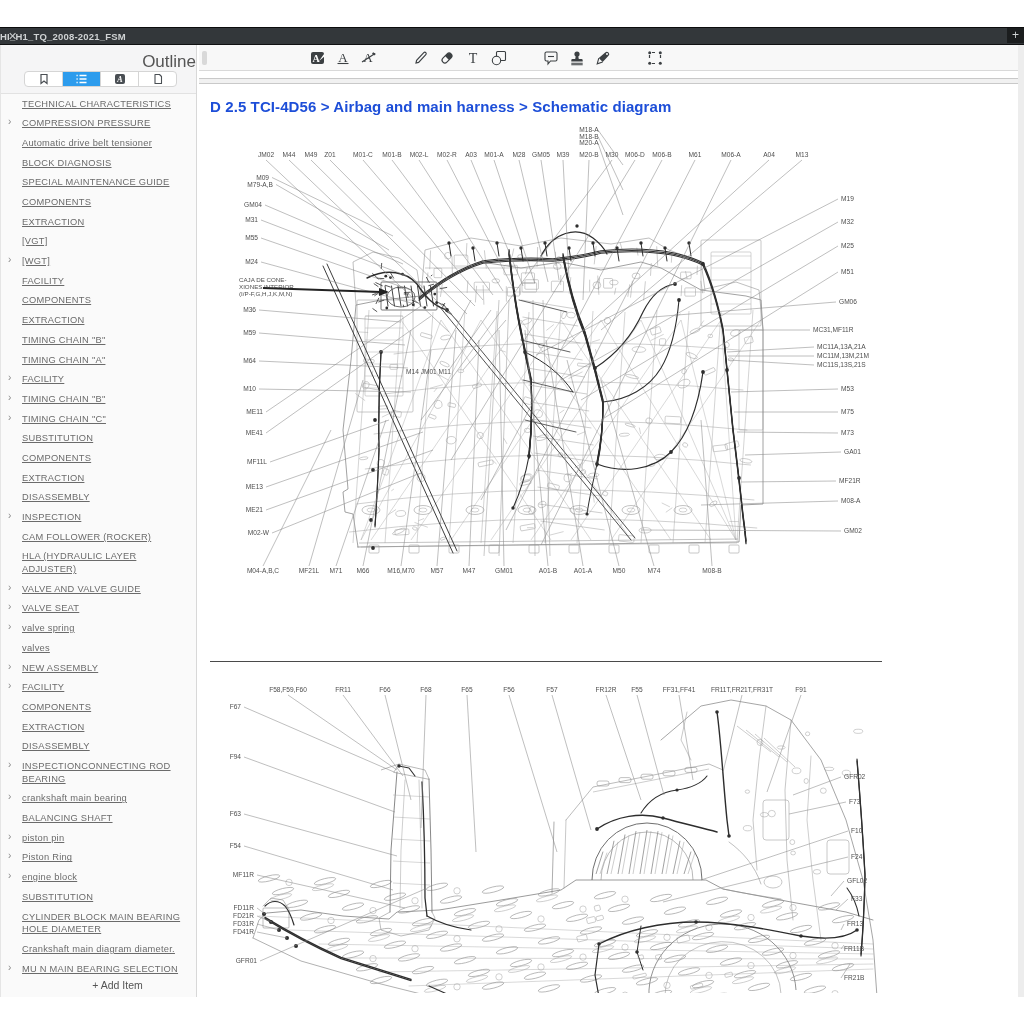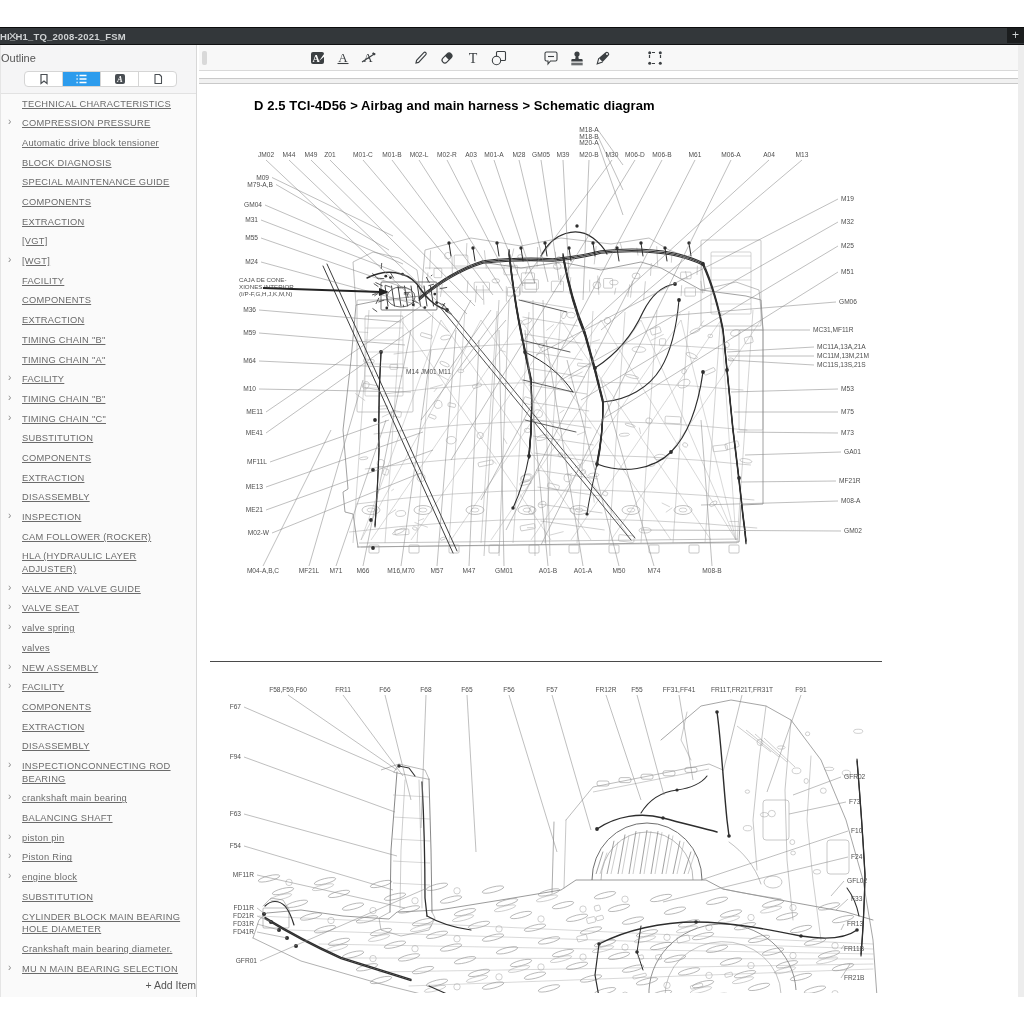--- a/index.html
+++ b/index.html
@@ -1,37 +1,37 @@
 <!DOCTYPE html>
 <html><head><meta charset="utf-8"><style>
 * { margin:0; padding:0; box-sizing:border-box; }
 html,body { width:1024px; height:1024px; background:#fff; font-family:"Liberation Sans",sans-serif; }
 #titlebar { position:absolute; left:0; top:27px; width:1024px; height:18px; background:#33373a; border-top:1.5px solid #0c0d0e; border-bottom:1.5px solid #101112; }
 #titlebar .x { position:absolute; left:8px; top:2px; color:#c9cccd; font-size:11px; }
 #titlebar .t { position:absolute; left:0; top:2.5px; width:1008px; text-align:left; color:#cfd2d3; font-size:9.5px; font-weight:bold; letter-spacing:.2px; }
 #titlebar .plus { position:absolute; right:0; top:0; width:17px; height:15px; background:#1b1d1e; color:#cfd2d3; font-size:12px; text-align:center; line-height:14px; }
 #sidebar { position:absolute; left:0; top:45px; width:197px; height:952px; background:#fafafa; border-right:1.5px solid #d8d8d8; border-left:1px solid #e5e5e5; }
 #sb-head { position:absolute; left:0; top:0; width:100%; height:49px; background:#f5f5f6; border-bottom:1px solid #e2e2e2; }
-#sb-head .title { position:absolute; top:7px; width:100%; text-align:left; font-size:11px; color:#555; }
+#sb-head .title { position:absolute; top:7px; width:100%; text-align:right; font-size:17px; color:#555; }
 #seg { position:absolute; left:23px; top:26px; width:153px; height:16px; background:#fff; border:1px solid #d5d5d5; border-radius:4px; display:flex; }
 #seg .c { flex:1; display:flex; align-items:center; justify-content:center; border-right:1px solid #d5d5d5; }
 #seg .c:last-child { border-right:none; }
 #seg .sel { background:#2d9ced; }
 #list { position:absolute; left:0; top:49px; width:100%; }
 .row { position:relative; padding:3.6px 14px 3.4px 21px; font-size:9.3px; letter-spacing:.25px; line-height:12.7px; color:#6b6b6b;text-decoration:underline; }
 .chev { position:absolute; left:7px; top:2.6px; color:#8a8a8a; font-size:10px; }
-#additem { position:absolute; left:0; top:934px; width:100%; text-align:right; font-size:10.5px; color:#555;padding-left:38px; }
+#additem { position:absolute; left:0; top:934px; width:100%; text-align:center; font-size:10.5px; color:#555;padding-left:38px; }
 #toolbar { position:absolute; left:198.5px; top:45px; width:819.5px; height:26px; background:#f8f8f8; border-bottom:1.5px solid #d9d9d9; }
 .ti { position:absolute; top:4px; }
 #handle { position:absolute; left:3px; top:6px; width:5px; height:14px; background:#d9d9d9; border-radius:2px; }
 #strip2 { position:absolute; left:198.5px; top:72.5px; width:819.5px; height:5.5px; background:#fff; }
 #strip3 { position:absolute; left:198.5px; top:78px; width:819.5px; height:6px; background:#f1f1f1; border-top:1.5px solid #c9c9c9; border-bottom:1.5px solid #c9c9c9; }
 #rightgutter { position:absolute; left:1018px; top:45px; width:6px; height:952px; background:#ededed; }
 #content { position:absolute; left:198.5px; top:84px; width:819.5px; height:913px; background:#fff; overflow:hidden; }
-h1.hd { position:absolute; left:11.5px; font-size:13px; font-weight:bold; color:#000000; letter-spacing:.1px;margin-left:44px; }
+h1.hd { position:absolute; left:11.5px; font-size:15px; font-weight:bold; color:#1d4ed8; letter-spacing:.1px; }
 #hr2 { position:absolute; left:11.5px; top:577px; width:672px; border-top:1.5px solid #4a4a4a; }
 </style></head><body>
 <div id="titlebar">
     <span class="x">✕</span>
     <div class="t">HI_H1_TQ_2008-2021_FSM</div>
     <div class="plus">+</div>
   </div>
 <div id="sidebar">
   <div id="sb-head">
       <div class="title">Outline</div>
@@ -58,21 +58,21 @@
       <div class="c">
           <svg width="12" height="12" viewBox="0 0 12 12">
             <path d="M3 1.5 h4.5 l2 2 v7 h-6.5 Z" fill="none" stroke="#4a4f54" stroke-width="1.1" stroke-linejoin="round"></path>
           </svg>
         </div>
     </div>
   </div>
   <div id="list">
 <div class="row">TECHNICAL CHARACTERISTICS</div>
 <div class="row"><span class="chev">›</span>COMPRESSION PRESSURE</div>
-<div class="row">Automatic drive block tensioner</div>
+<div class="row">Automatic drive belt tensioner</div>
 <div class="row">BLOCK DIAGNOSIS</div>
 <div class="row">SPECIAL MAINTENANCE GUIDE</div>
 <div class="row">COMPONENTS</div>
 <div class="row">EXTRACTION</div>
 <div class="row">[VGT]</div>
 <div class="row"><span class="chev">›</span>[WGT]</div>
 <div class="row">FACILITY</div>
 <div class="row">COMPONENTS</div>
 <div class="row">EXTRACTION</div>
 <div class="row">TIMING CHAIN "B"</div>
@@ -97,21 +97,21 @@
 <div class="row">EXTRACTION</div>
 <div class="row">DISASSEMBLY</div>
 <div class="row"><span class="chev">›</span>INSPECTIONCONNECTING ROD BEARING</div>
 <div class="row"><span class="chev">›</span>crankshaft main bearing</div>
 <div class="row">BALANCING SHAFT</div>
 <div class="row"><span class="chev">›</span>piston pin</div>
 <div class="row"><span class="chev">›</span>Piston Ring</div>
 <div class="row"><span class="chev">›</span>engine block</div>
 <div class="row">SUBSTITUTION</div>
 <div class="row">CYLINDER BLOCK MAIN BEARING HOLE DIAMETER</div>
-<div class="row">Crankshaft main bearing diameter.</div>
+<div class="row">Crankshaft main diagram diameter.</div>
 <div class="row"><span class="chev">›</span>MU N MAIN BEARING SELECTION</div>
   </div>
   <div id="additem">+ Add Item</div>
 </div>
 <div id="toolbar">
     <div id="handle"></div>
 <div class="ti" style="left:110.5px"><svg width="18" height="18" viewBox="0 0 18 18">
         <rect x="2" y="3" width="13" height="12" rx="2" fill="#3c4043"></rect>
         <text x="7" y="13" font-size="10" font-weight="bold" fill="#fff" text-anchor="middle" font-family="Liberation Serif">A</text>
         <path d="M10 12 L15 5 L16 7 Z" fill="#fff"></path>

